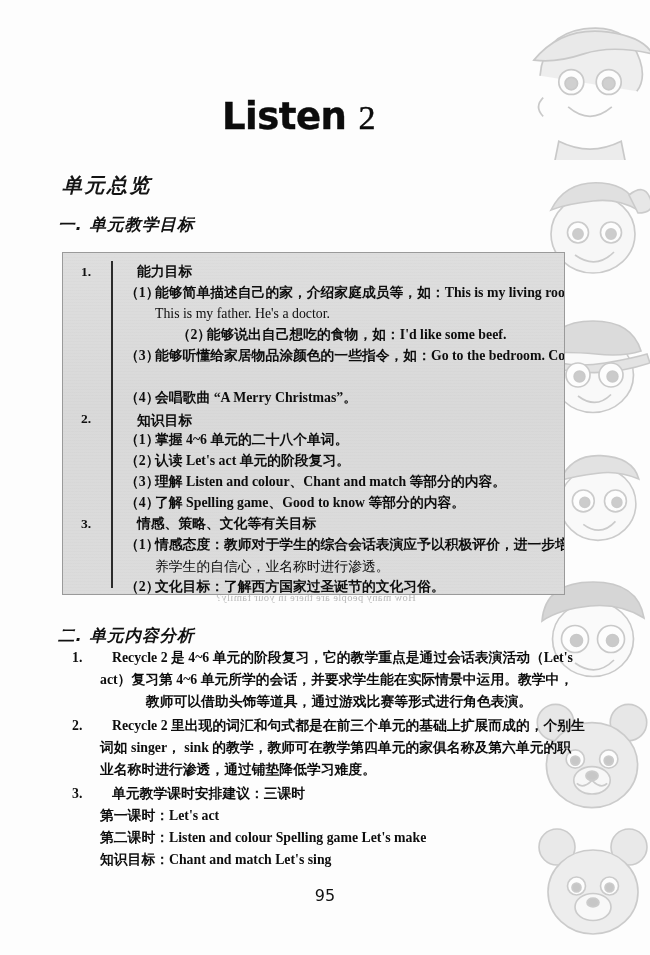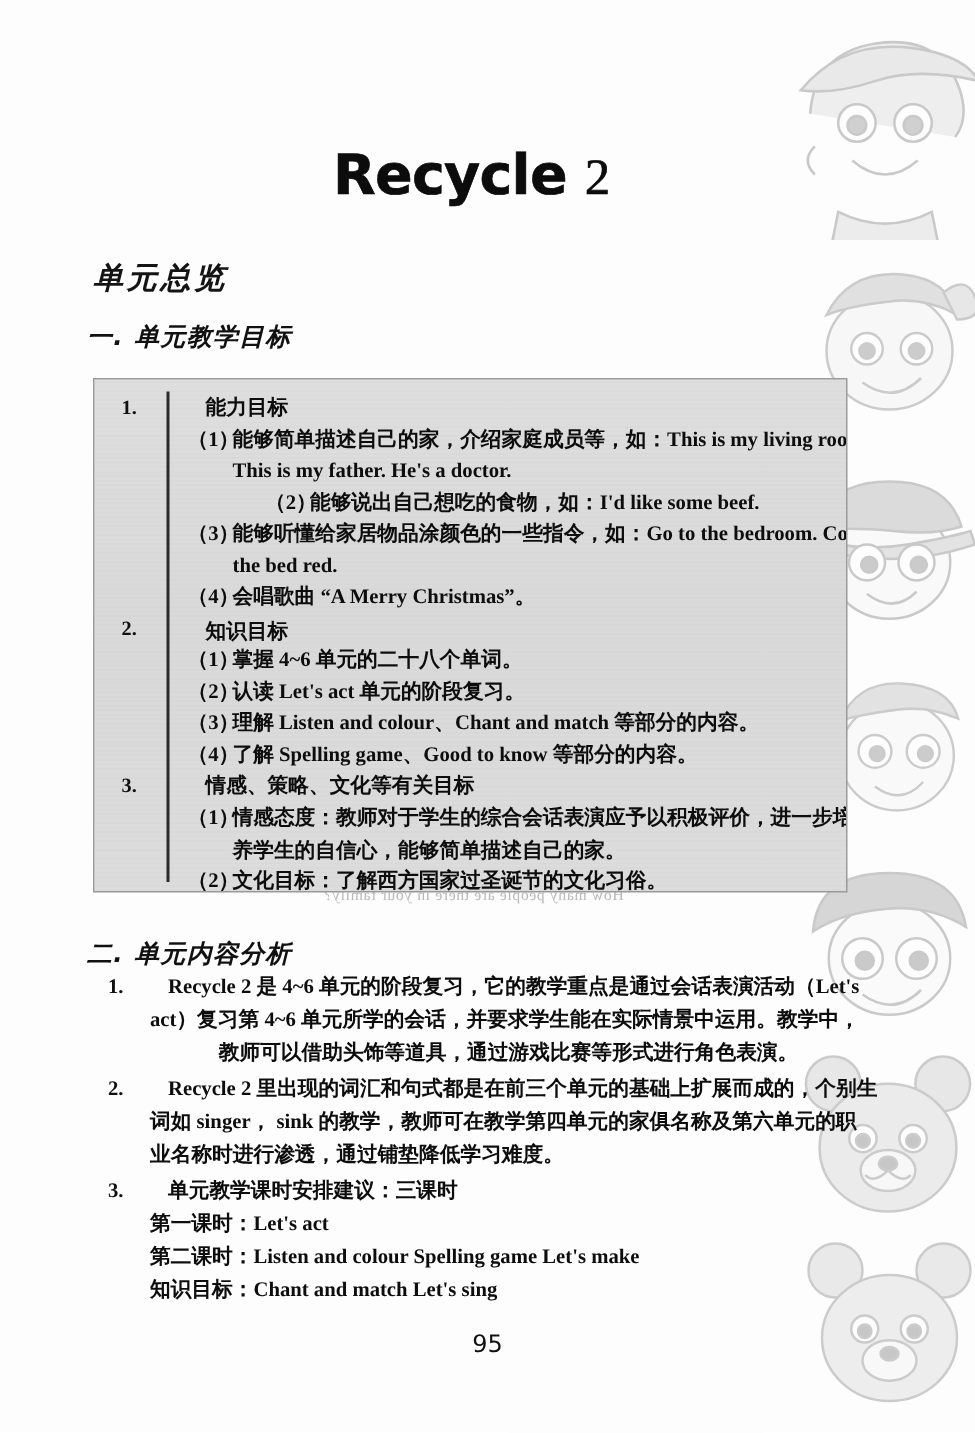--- a/index.html
+++ b/index.html
@@ -149,21 +149,21 @@
     font-weight: bold;
   }
   .g-sub .mark { display: inline-block; width: 30px; }
   .g-cont {
     position: absolute;
     left: 92px;
     right: 6px;
     font-size: 13.8px;
     color: #0d0d0d;
     white-space: nowrap;
-    font-weight: bold;
+    font-weight: normal;
   }
 
   
   .a-num {
     position: absolute;
     left: 72px;
     font-size: 13.8px;
     font-weight: bold;
     color: #101010;
   }
@@ -317,21 +317,21 @@
     <div class="bleed" style="left:196px;top:418px;">（语文教）本间部 Let's 的大致第一册教材</div>
     <div class="bleed" style="left:202px;top:440px;">的以最终的重要信息 比赛等形式进行角色</div>
     <div class="bleed" style="left:344px;top:466px;">单元教学课时安排建议</div>
     <div class="bleed" style="left:402px;top:490px;">(qu-erruW) 点上</div>
     <div class="bleed" style="left:86px;top:528px;">第二课时</div>
     <div class="bleed" style="left:366px;top:556px;">（A）单元教学安排</div>
     <div class="bleed" style="left:216px;top:592px;">How many people are there in your family?</div>
   </div>
 
   <div class="title">
-    <span>Recycle</span><span class="num">2</span>
+    <span>Listen</span><span class="num">2</span>
   </div>
 
   <div class="h-overview">单元总览</div>
 
   <div class="h-section" id="h-sec1">一. 单元教学目标</div>
 
   <div class="goal-box">
     <div class="goal-inner">
       <div class="goal-rule"></div>
 
@@ -343,21 +343,20 @@
       </div>
       <div class="g-cont" style="top:53px;">This is my father. He's a doctor.</div>
 
       <div class="g-sub" style="top:74px;text-align:center;">
         <span class="mark">（2）</span><span>能够说出自己想吃的食物，如：I'd like some beef.</span>
       </div>
 
       <div class="g-sub" style="top:95px;">
         <span class="mark">（3）</span><span>能够听懂给家居物品涂颜色的一些指令，如：Go to the bedroom. Colour</span>
       </div>
-      <div class="g-cont" style="top:116px;">the bed red.</div>
 
       <div class="g-sub" style="top:137px;">
         <span class="mark">（4）</span><span>会唱歌曲 “A Merry Christmas”。</span>
       </div>
 
       <div class="g-num" style="top:158px;">2.</div>
       <div class="g-line bold" style="top:160px;">知识目标</div>
 
       <div class="g-sub" style="top:179px;">
         <span class="mark">（1）</span><span>掌握 4~6 单元的二十八个单词。</span>
@@ -371,21 +370,21 @@
       <div class="g-sub" style="top:242px;">
         <span class="mark">（4）</span><span>了解 Spelling game、Good to know 等部分的内容。</span>
       </div>
 
       <div class="g-num" style="top:263px;">3.</div>
       <div class="g-line bold" style="top:263px;">情感、策略、文化等有关目标</div>
 
       <div class="g-sub" style="top:284px;">
         <span class="mark">（1）</span><span>情感态度：教师对于学生的综合会话表演应予以积极评价，进一步培</span>
       </div>
-      <div class="g-cont" style="top:305px;">养学生的自信心，能够简单描述自己的家。</div>
+      <div class="g-cont" style="top:305px;">养学生的自信心，业名称时进行渗透。</div>
 
       <div class="g-sub" style="top:326px;">
         <span class="mark">（2）</span><span>文化目标：了解西方国家过圣诞节的文化习俗。</span>
       </div>
     </div>
   </div>
 
   <div class="h-section" id="h-sec2">二. 单元内容分析</div>
 
   <div>

